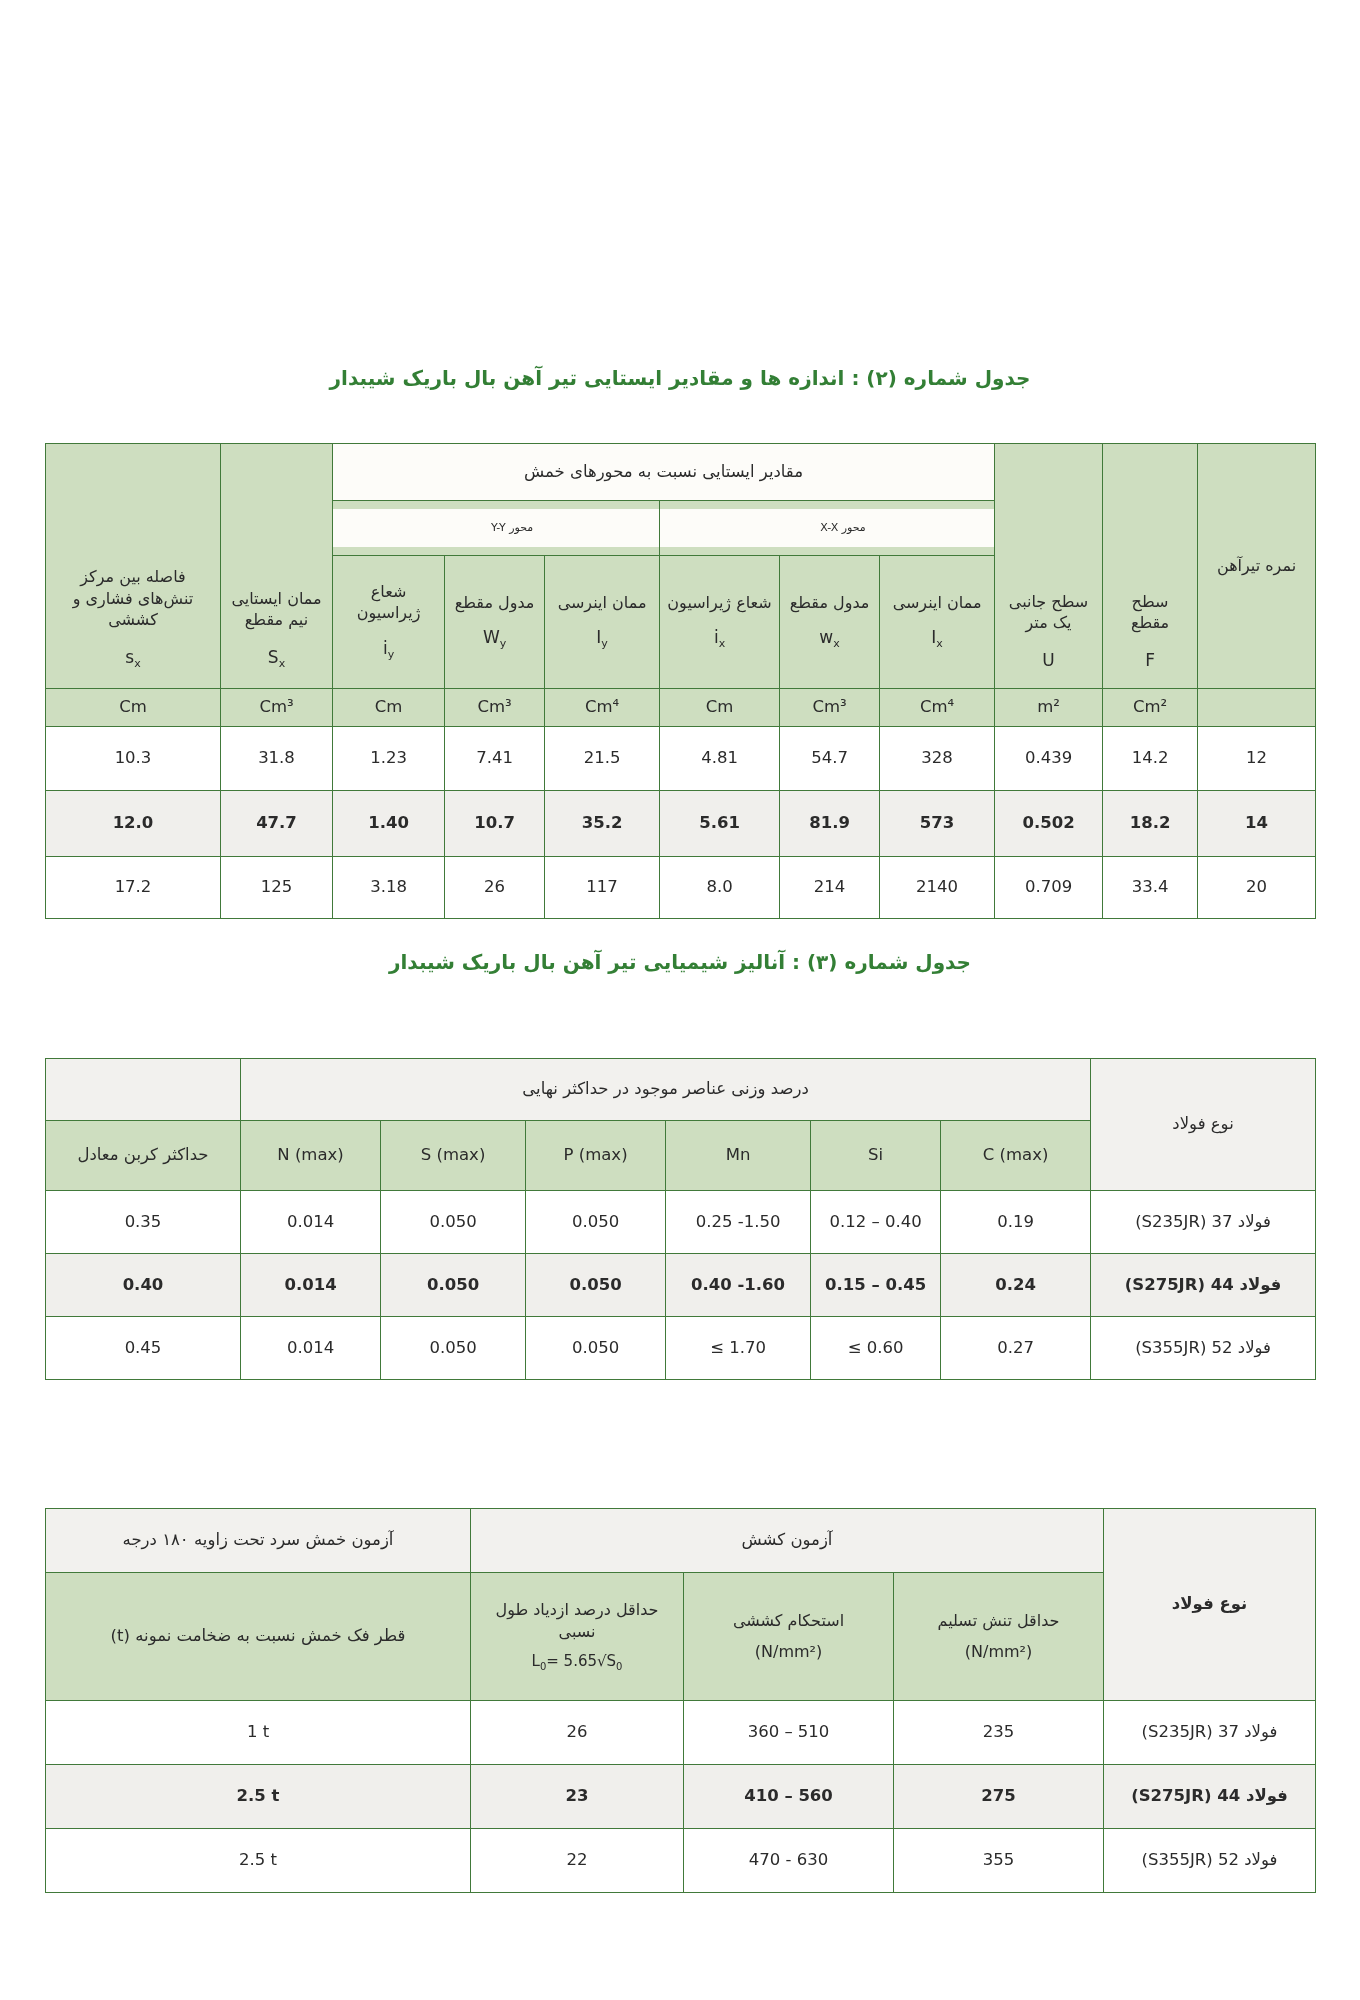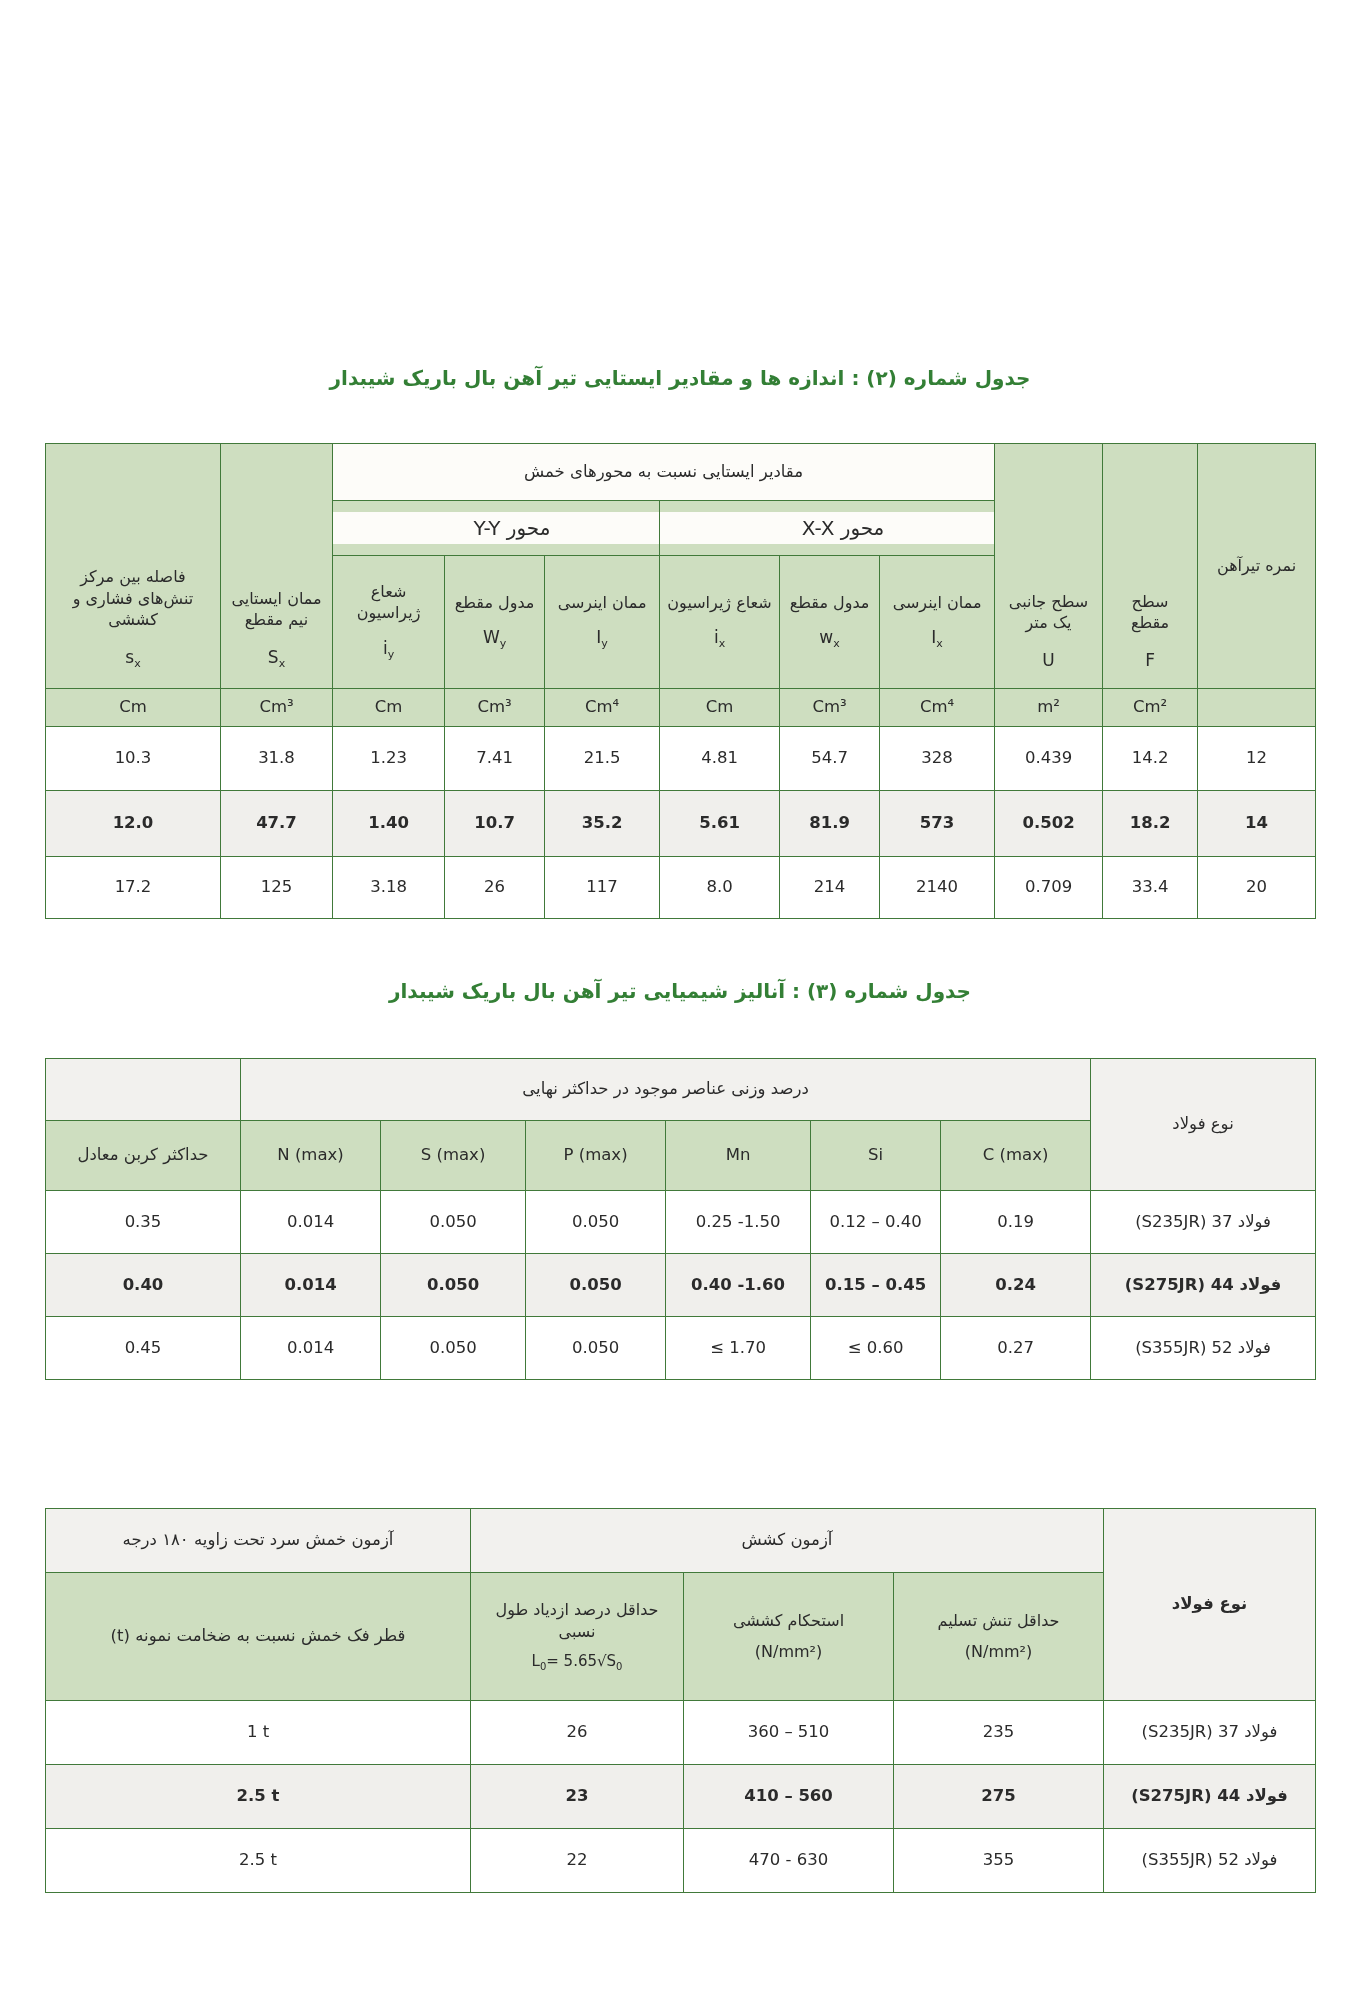--- a/index.html
+++ b/index.html
@@ -21,22 +21,22 @@
   .sidebox{height:236px;display:flex;flex-direction:column;justify-content:flex-end;
            align-items:center;gap:15px;padding:0 8px 12px 8px;box-sizing:border-box;}
   .sidebox.centered{justify-content:center;padding-bottom:0;}
   .lblbox{height:126px;display:flex;flex-direction:column;justify-content:center;
           align-items:center;gap:13px;padding:0 6px;box-sizing:border-box;}
   .plabel{font-size:16px;}
   .sym{direction:ltr;font-size:17px;}
   .sym sub{font-size:11px;}
   .unit{direction:ltr;font-size:16px;}
   td.axis{background:#cedec0;padding:8px 10px;}
-  .axisbox{background:#fdfcf9;height:32px;display:flex;align-items:center;justify-content:center;
-           font-size:20px;padding-left:32px;}
+  .axisbox{background:#fdfcf9;height:38px;display:flex;align-items:center;justify-content:center;
+           font-size:11px;padding-left:32px;}
   .hdr2{display:flex;flex-direction:column;justify-content:center;align-items:center;gap:9px;
         padding:6px 8px;box-sizing:border-box;}
   .formula{direction:ltr;font-size:15px;color:#2b2b2b;}
   .formula sub{font-size:10px;}
   .bold{font-weight:bold;font-size:17px;}
 </style>
 </head>
 <body>
 
 <div class="page">
@@ -184,21 +184,21 @@
       <td class="num">8.0</td>
       <td class="num">117</td>
       <td class="num">26</td>
       <td class="num">3.18</td>
       <td class="num">125</td>
       <td class="num">17.2</td>
     </tr>
   </tbody>
     </table>
 
-  <h2 class="tbl-title" style="top:979px;">جدول شماره (۳) : آنالیز شیمیایی تیر آهن بال باریک شیبدار</h2>
+  <h2 class="tbl-title" style="top:950px;">جدول شماره (۳) : آنالیز شیمیایی تیر آهن بال باریک شیبدار</h2>
 
   <table class="t" style="top:1058px;" dir="rtl">
     <colgroup>
       <col style="width:225px">
         <col style="width:150px">
         <col style="width:130px">
         <col style="width:145px">
       <col style="width:140px">
         <col style="width:145px">
         <col style="width:140px">

